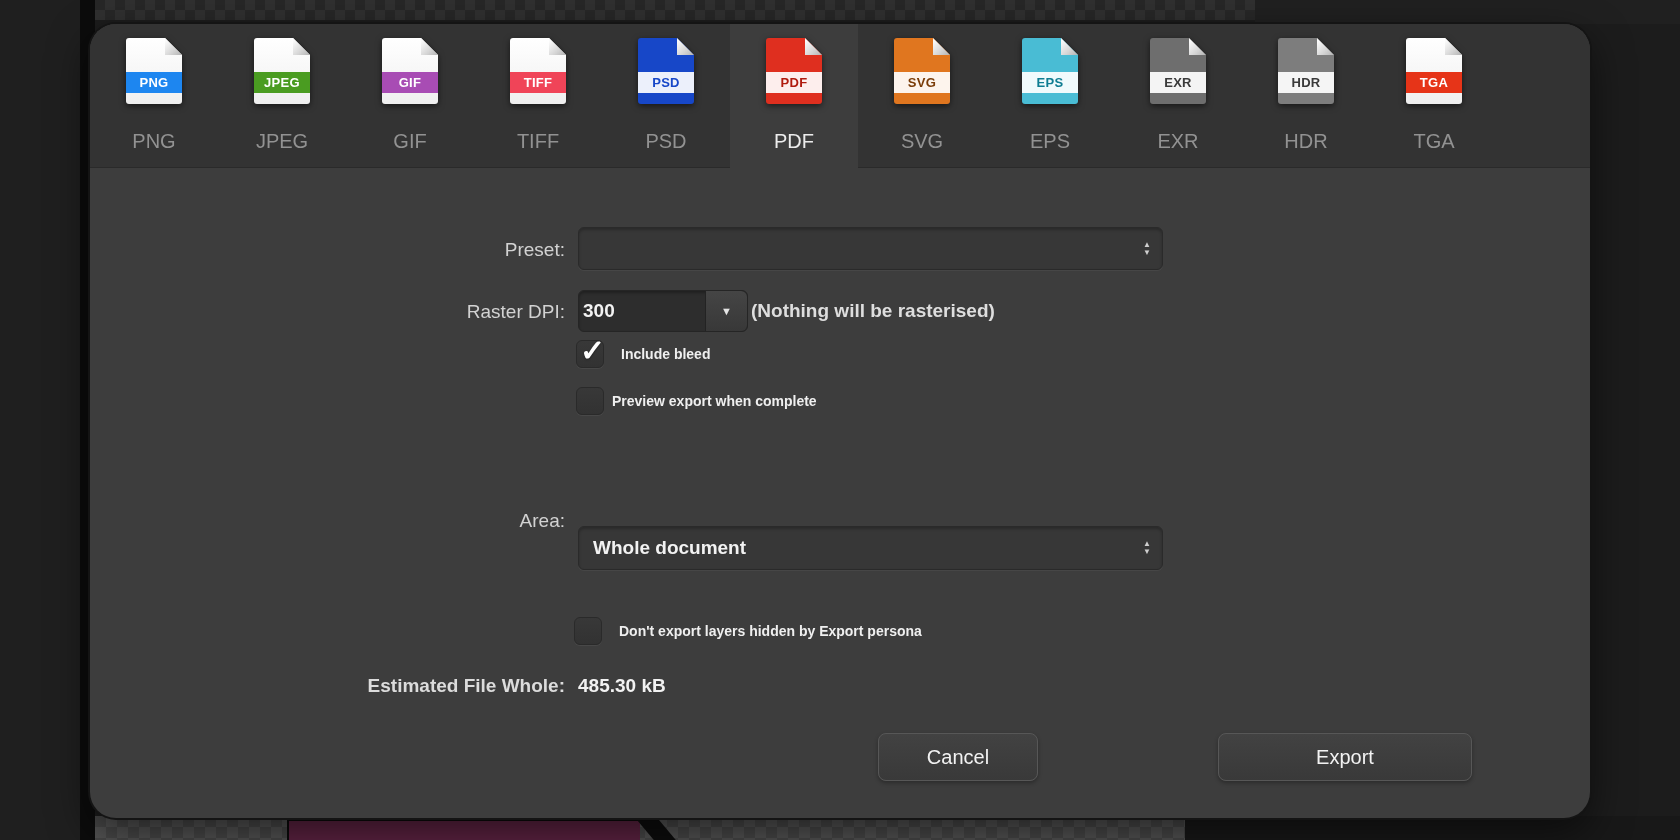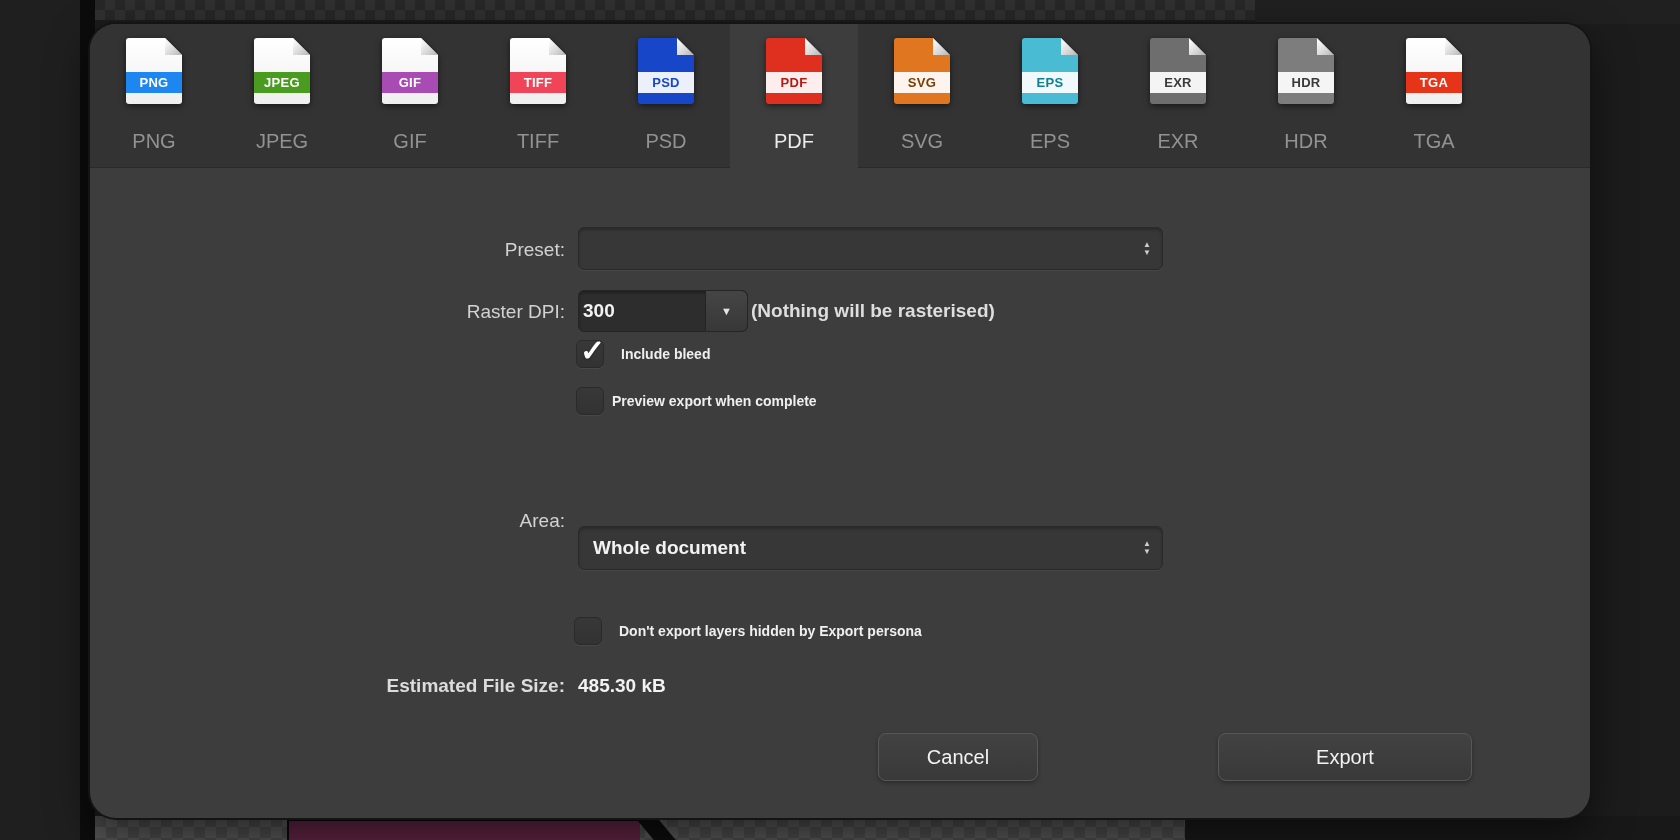--- a/index.html
+++ b/index.html
@@ -251,19 +251,19 @@
       </span>
     </div>
 
     <div class="checkbox-row" style="left:484px; top:593px;">
       <div class="checkbox">
         
       </div>
       <span class="cb-label">Don't export layers hidden by Export persona</span>
     </div>
 
-    <div class="field-label size-row-label">Estimated File Size:</div>
+    <div class="field-label size-row-label">Estimated File Whole:</div>
     <div class="size-value value-text">485.30 kB</div>
 
     <div class="btn btn-cancel">Cancel</div>
     <div class="btn btn-export">Export</div>
   </div>
 </div>
 
 </body></html>

